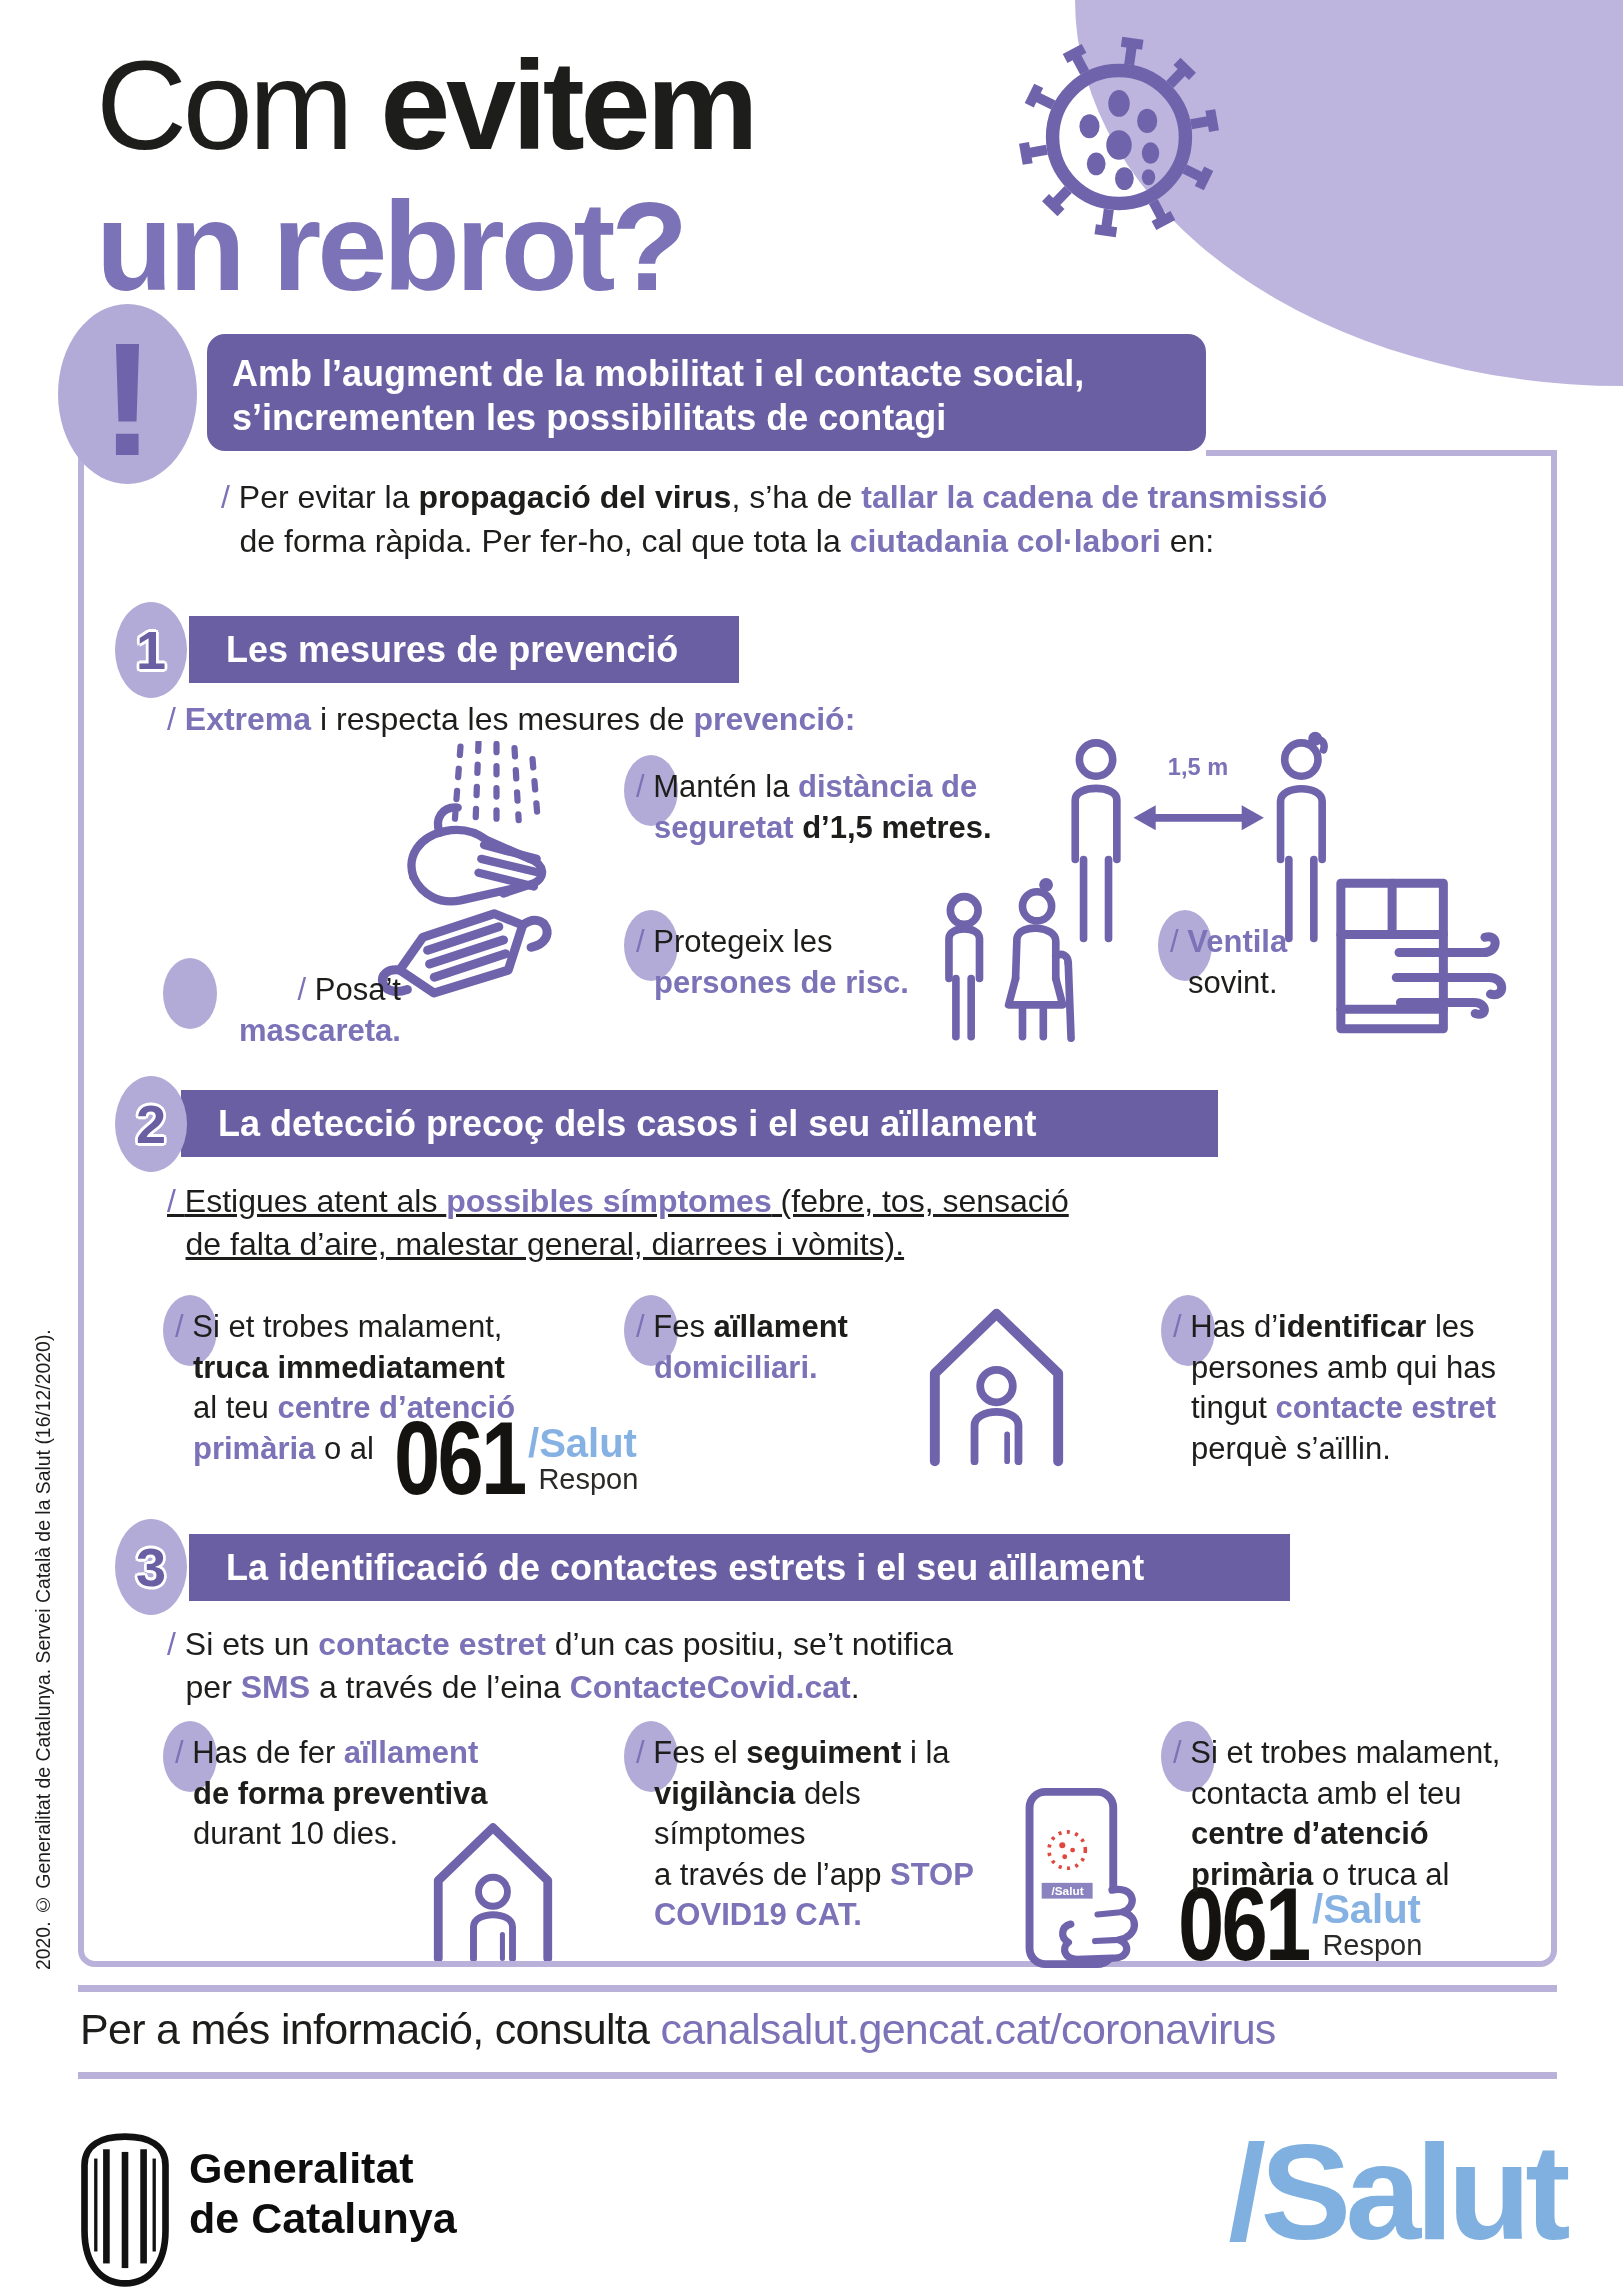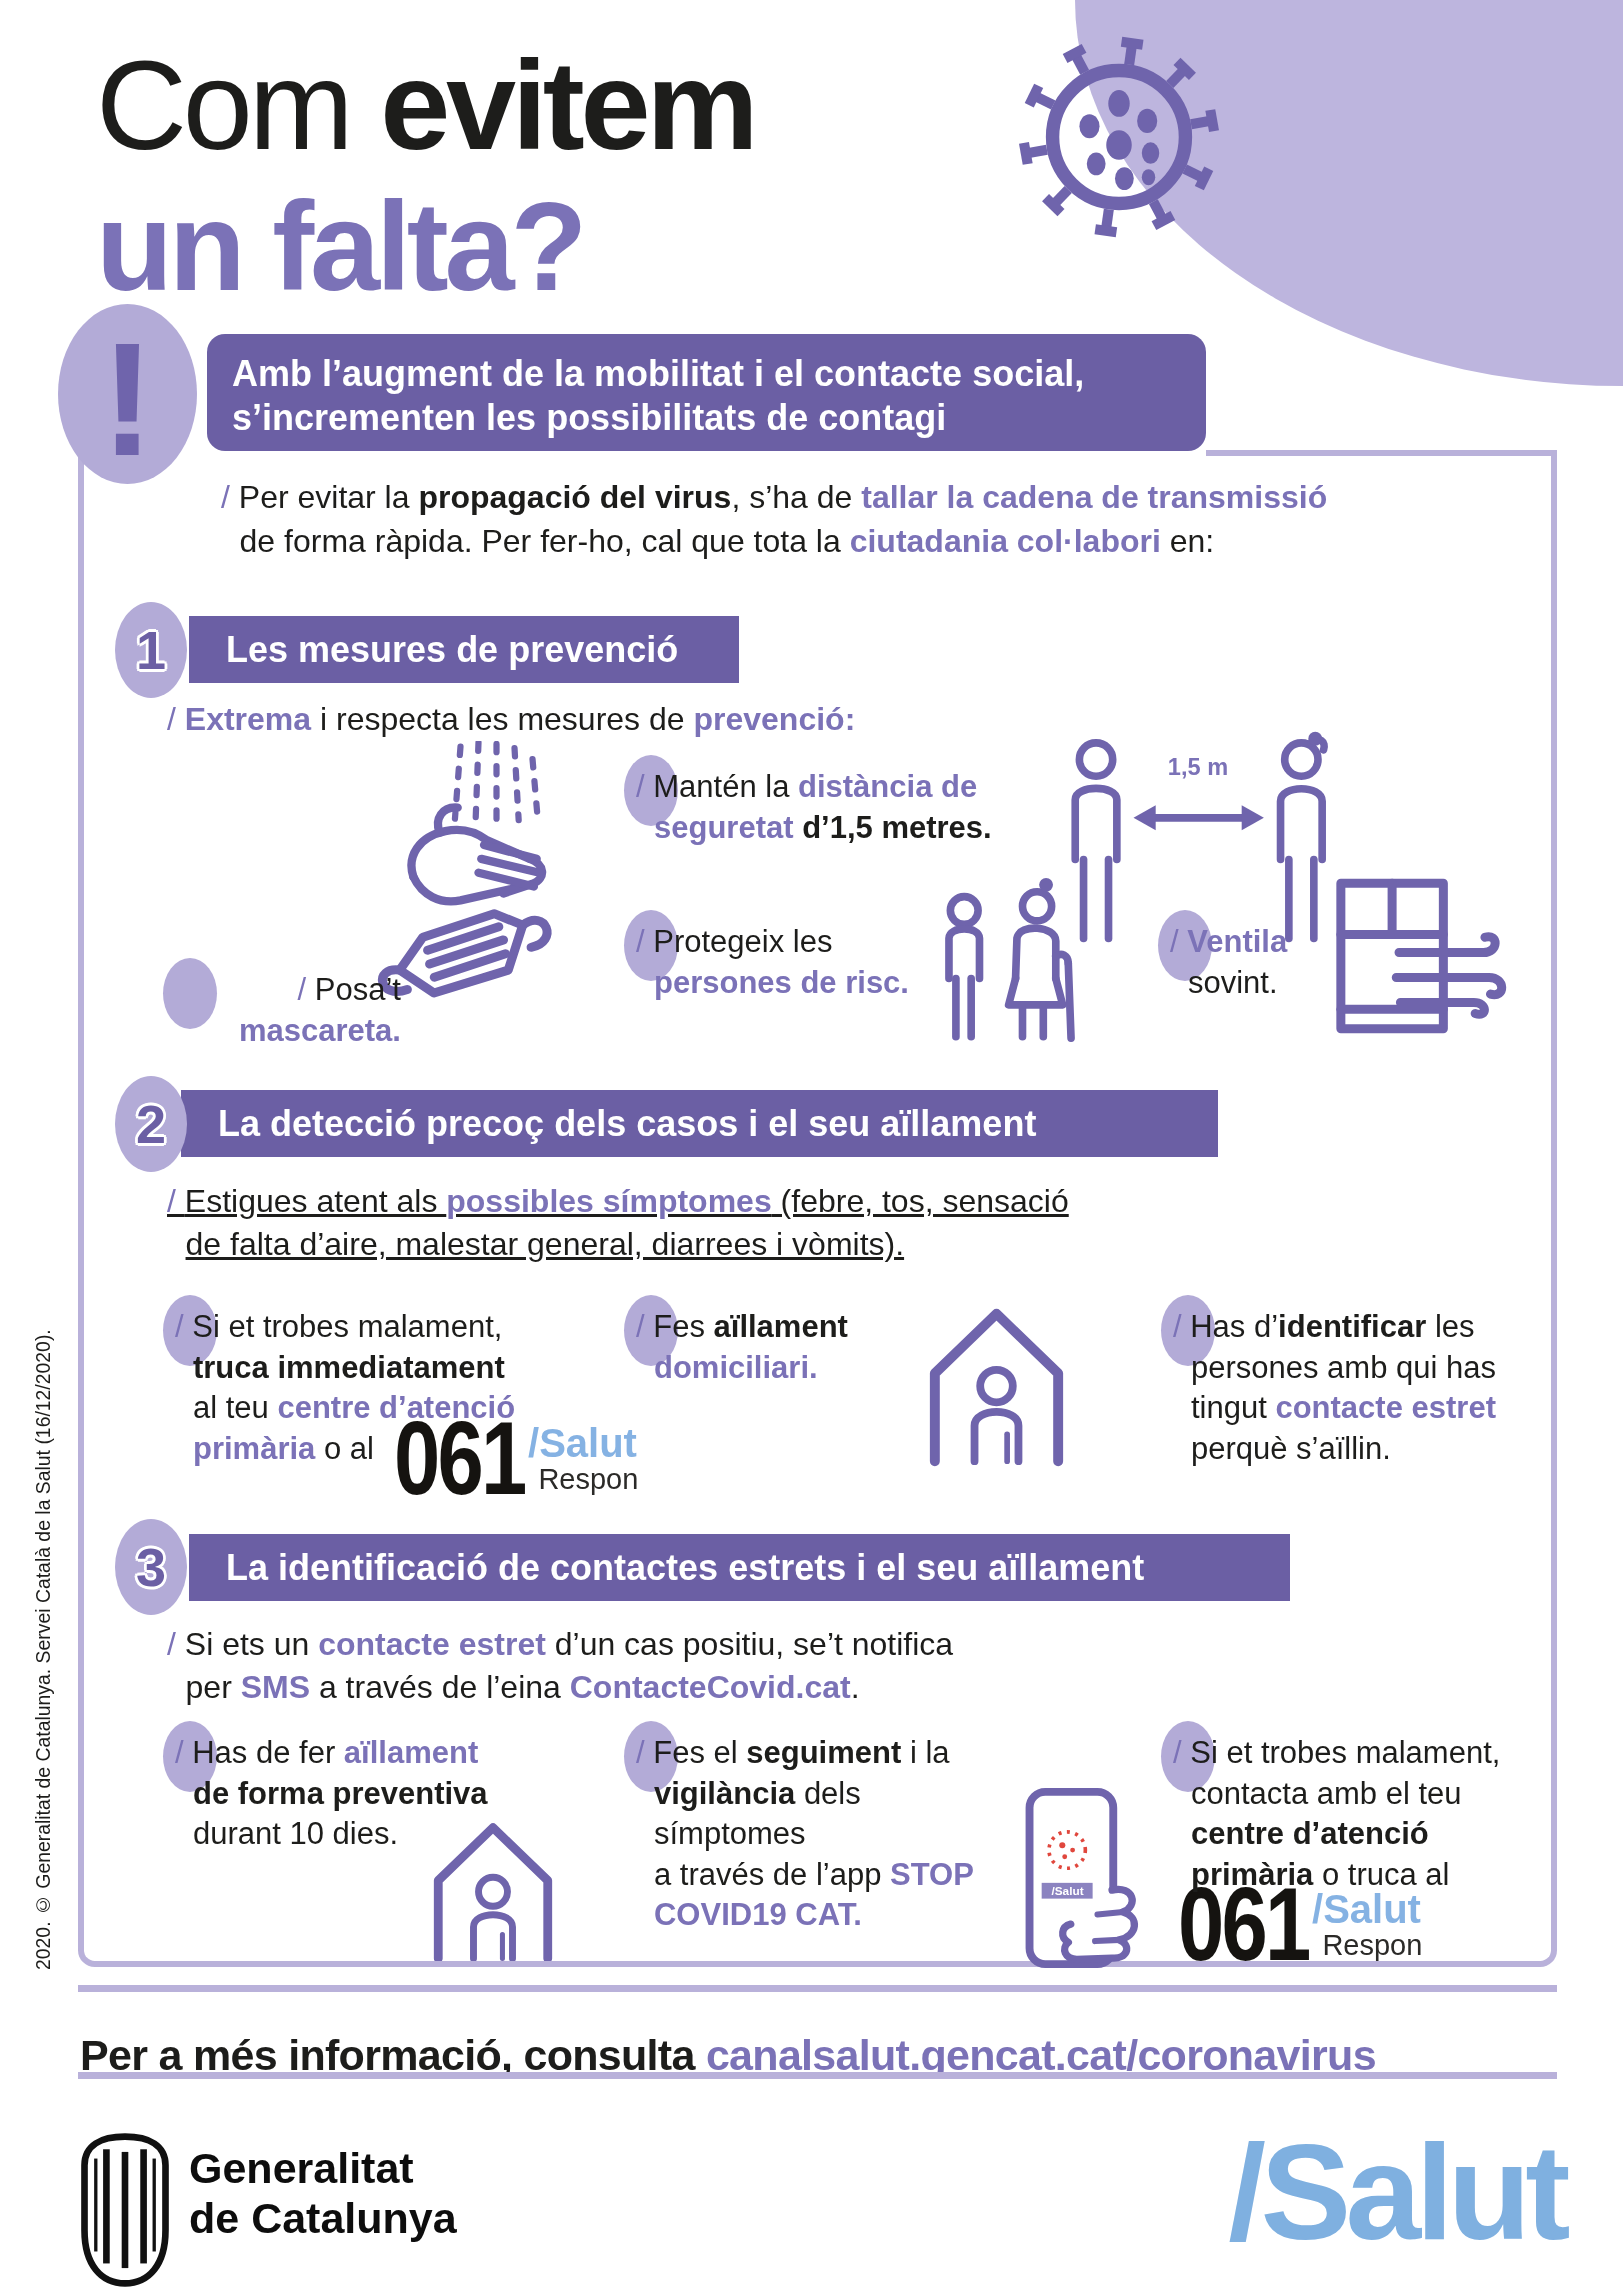--- a/index.html
+++ b/index.html
@@ -61,21 +61,21 @@
   .dist-label{font-size:23.6px;font-weight:700;color:var(--tpurple);text-align:center;width:118px;}
 
   .lockup{display:flex;align-items:flex-start;}
   .l-num{display:inline-block;font-size:104px;font-weight:700;line-height:.82;letter-spacing:-3.5px;
          color:#151310;transform:scaleX(.8);transform-origin:left top;margin-right:-29px;}
   .l-side{display:flex;flex-direction:column;padding-top:7px;}
   .l-brand{font-size:40px;font-weight:700;color:var(--blue);line-height:1.02;}
   .l-sub{font-size:29px;font-weight:400;color:#2b2a28;padding-left:10.4px;line-height:1.05;}
 
   .f-line{left:78px;width:1479px;height:7px;background:var(--lavline);}
-  .f-text{left:80px;top:2005px;font-size:43px;font-weight:700;letter-spacing:-0.7px;white-space:nowrap;margin-top:26px;}
+  .f-text{left:80px;top:2005px;font-size:43px;font-weight:400;letter-spacing:-0.7px;white-space:nowrap;}
   .f-link{color:var(--tpurple);}
 
   .g-text{left:189px;top:2144px;font-size:43px;font-weight:700;line-height:1.16;color:#0d0d0d;}
   .salut-logo{right:58px;top:2114px;font-size:136px;font-weight:700;color:var(--bluebig);letter-spacing:-5.6px;}
 
   .credit{left:32px;top:1248px;height:722px;writing-mode:vertical-rl;transform:rotate(180deg);
           font-size:19.4px;color:var(--ink);}
 
   .app-label{font-size:11.8px;line-height:16px;font-weight:700;color:#fff;text-align:center;}
   svg{display:block;}
@@ -137,21 +137,21 @@
         <ellipse cx="0" cy="12" rx="19" ry="22"></ellipse>
       <ellipse cx="47" cy="24" rx="13" ry="16"></ellipse>
         <ellipse cx="-34" cy="40" rx="14" ry="17"></ellipse>
       <ellipse cx="8" cy="62" rx="14" ry="17"></ellipse>
         <ellipse cx="44" cy="60" rx="10" ry="12"></ellipse>
     </g>
   </svg>
 
   <h1 class="abs title">
     <div><span class="r-n">Com </span><span class="r-b">evitem</span></div>
-    <div><span class="r-p">un falta?</span></div>
+    <div><span class="r-p">un rebrot?</span></div>
   </h1>
 
   <div class="abs excl">
     <span>!</span>
   </div>
   <div class="abs alert-bar">
     <div class="alert-text pre">Amb l’augment de la mobilitat i el contacte social,
 s’incrementen les possibilitats de contagi</div>
   </div>
 

